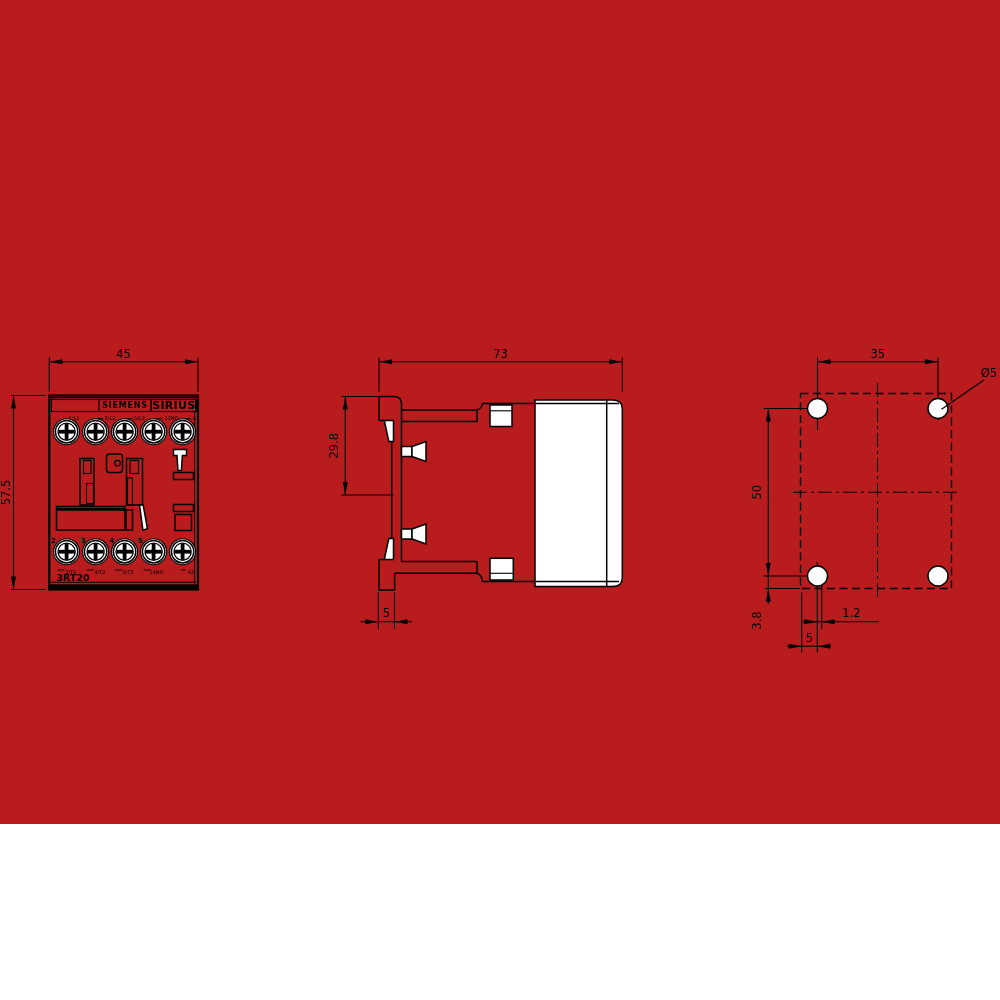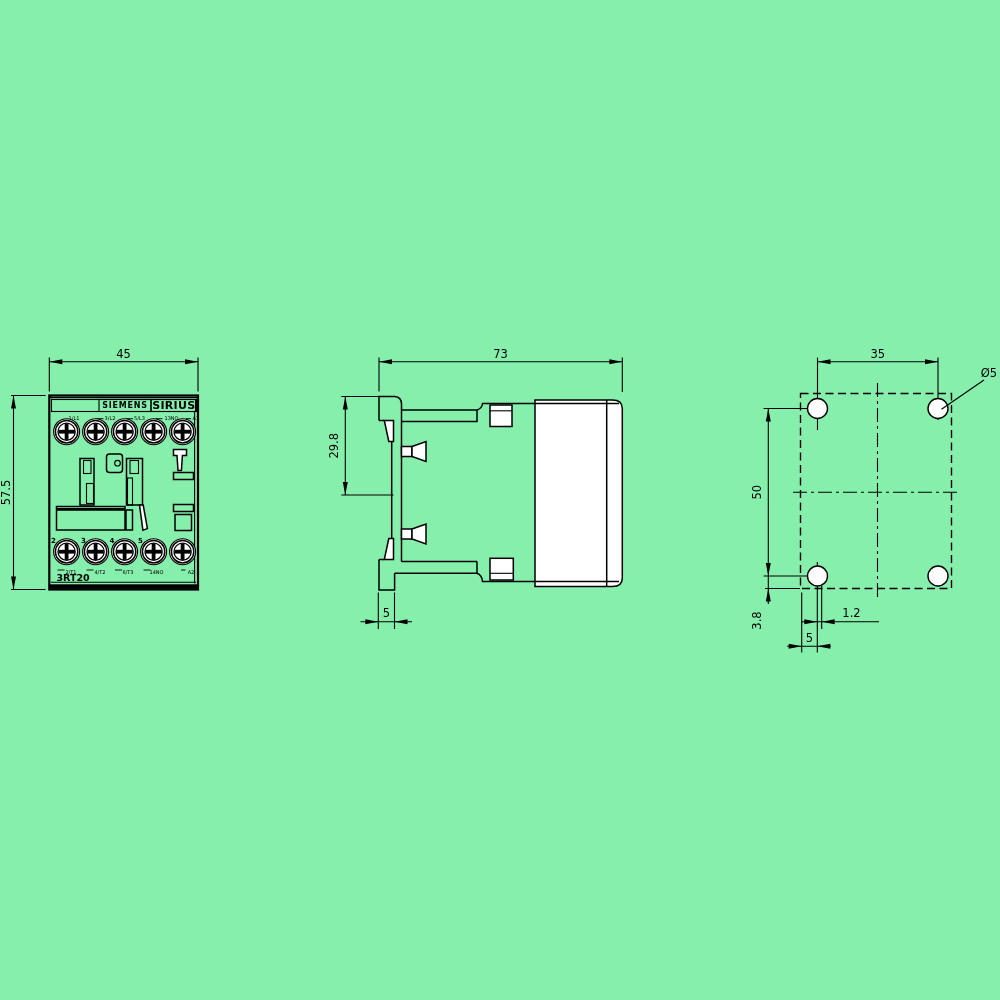--- a/index.html
+++ b/index.html
@@ -1,16 +1,16 @@
 <!DOCTYPE html>
 <html><head>
 <meta charset="utf-8">
 <style>
   html,body{margin:0;padding:0;background:#fff;}
-  .stage{width:1000px;height:1000px;background:#86efac;position:relative;}
+  .stage{width:1000px;height:824px;background:#b91c1c;position:relative;}
   svg{display:block;}
   .ln{fill:none;stroke:#000;stroke-width:1.5;stroke-linejoin:miter;}
   .lnw{fill:#fff;stroke:#000;stroke-width:1.5;stroke-linejoin:miter;}
   .thin{fill:none;stroke:#000;stroke-width:1.1;}
   .thick{fill:none;stroke:#000;stroke-width:2.2;}
   .arrow{fill:#000;stroke:none;}
   .bar{fill:#000;stroke:none;}
   .dash{fill:none;stroke:#000;stroke-width:1.4;stroke-dasharray:8 4.5;}
   .cline{fill:none;stroke:#000;stroke-width:1.1;stroke-dasharray:14 4 3 4;}
   text{fill:#000;font-family:"DejaVu Sans","Liberation Sans",sans-serif;}

